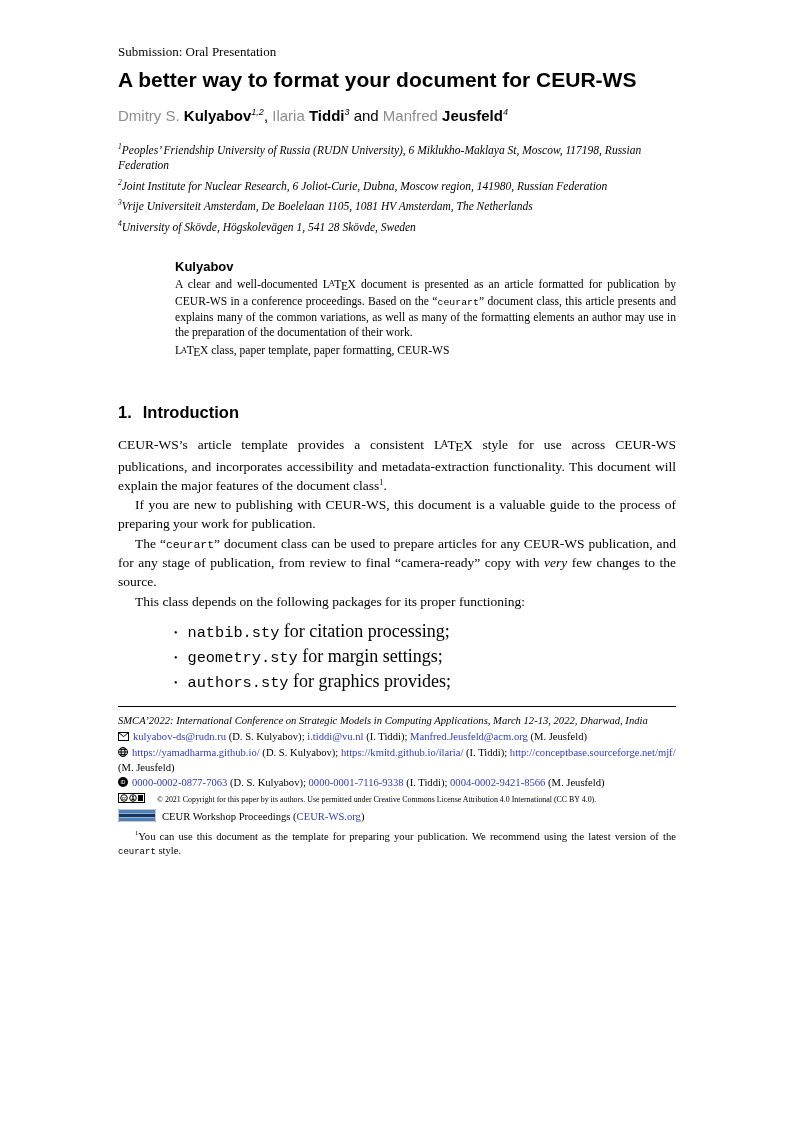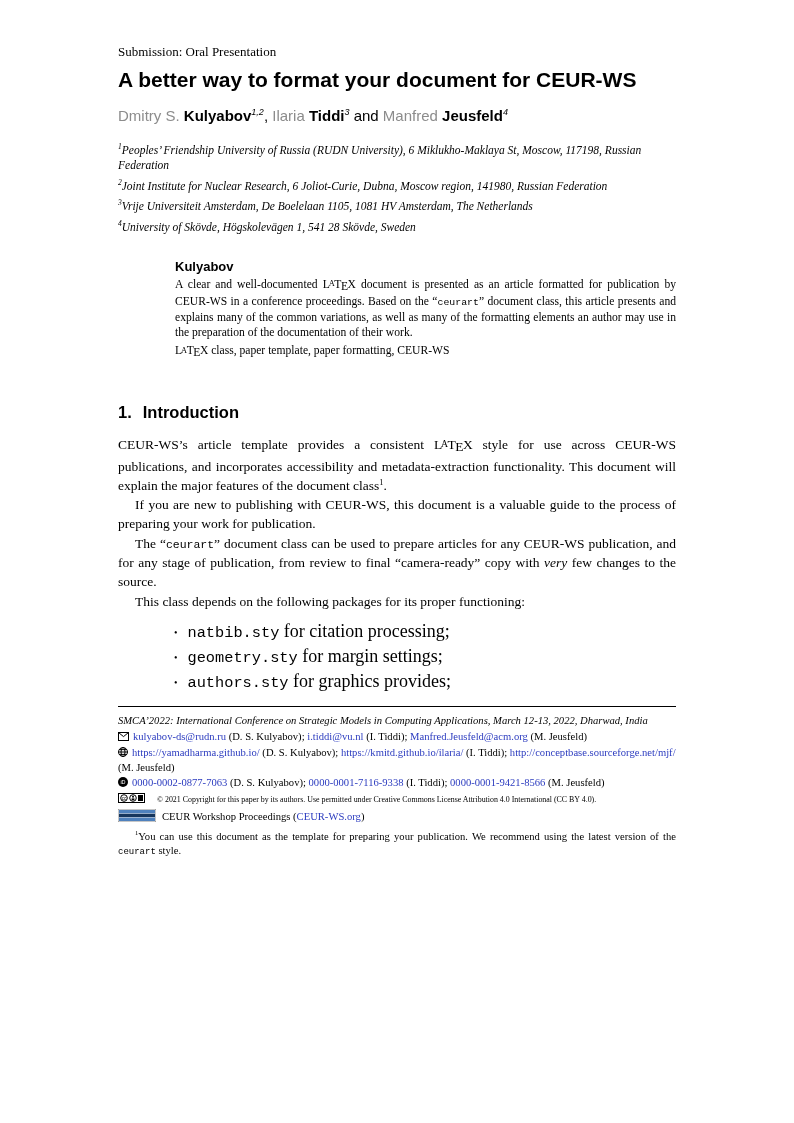--- a/index.html
+++ b/index.html
@@ -121,21 +121,21 @@
             <line x1="0.5" y1="5" x2="9.5" y2="5" stroke="#000"></line>
             <line x1="1.2" y1="2.6" x2="8.8" y2="2.6" stroke="#000"></line>
             <line x1="1.2" y1="7.4" x2="8.8" y2="7.4" stroke="#000"></line>
           </svg></span><span><a class="seg-link" href="#">https://yamadharma.github.io/</a><span class="seg"> (D. S. Kulyabov); </span><a class="seg-link" href="#">https://kmitd.github.io/ilaria/</a><span class="seg"> (I. Tiddi); </span><a class="seg-link" href="#">http://conceptbase.sourceforge.net/mjf/</a><span class="seg"> (M. Jeusfeld)</span></span>
     </div>
 
     <div class="iconline">
       <span class="icon"><svg width="10" height="10" viewBox="0 0 10 10">
             <circle cx="5" cy="5" r="5" fill="#000"></circle>
             <text x="5" y="7.2" font-size="5.5" fill="#fff" text-anchor="middle" font-family="Liberation Sans, sans-serif">iD</text>
-          </svg></span><span><a class="seg-link" href="#">0000-0002-0877-7063</a><span class="seg"> (D. S. Kulyabov); </span><a class="seg-link" href="#">0000-0001-7116-9338</a><span class="seg"> (I. Tiddi); </span><a class="seg-link" href="#">0000-0001-9421-8566</a><span class="seg"> (M. Jeusfeld)</span></span>
+          </svg></span><span><a class="seg-link" href="#">0000-0002-0877-7063</a><span class="seg"> (D. S. Kulyabov); </span><a class="seg-link" href="#">0000-0001-7116-9338</a><span class="seg"> (I. Tiddi); </span><a class="seg-link" href="#">0004-0002-9421-8566</a><span class="seg"> (M. Jeusfeld)</span></span>
     </div>
 
     <div class="license-line">
       <span><svg width="27" height="10" viewBox="0 0 27 10">
             <rect x="0.5" y="0.5" width="26" height="9" fill="#fff" stroke="#000"></rect>
             <circle cx="6" cy="5" r="3.3" fill="none" stroke="#000"></circle>
             <text x="6" y="6.8" font-size="4.6" text-anchor="middle" font-family="Liberation Sans, sans-serif">cc</text>
             <circle cx="15" cy="5" r="3.3" fill="none" stroke="#000"></circle>
             <circle cx="15" cy="3.8" r="1" fill="#000"></circle>
             <path d="M13.6 7.2 L13.6 5.4 L16.4 5.4 L16.4 7.2 Z" fill="#000"></path>

